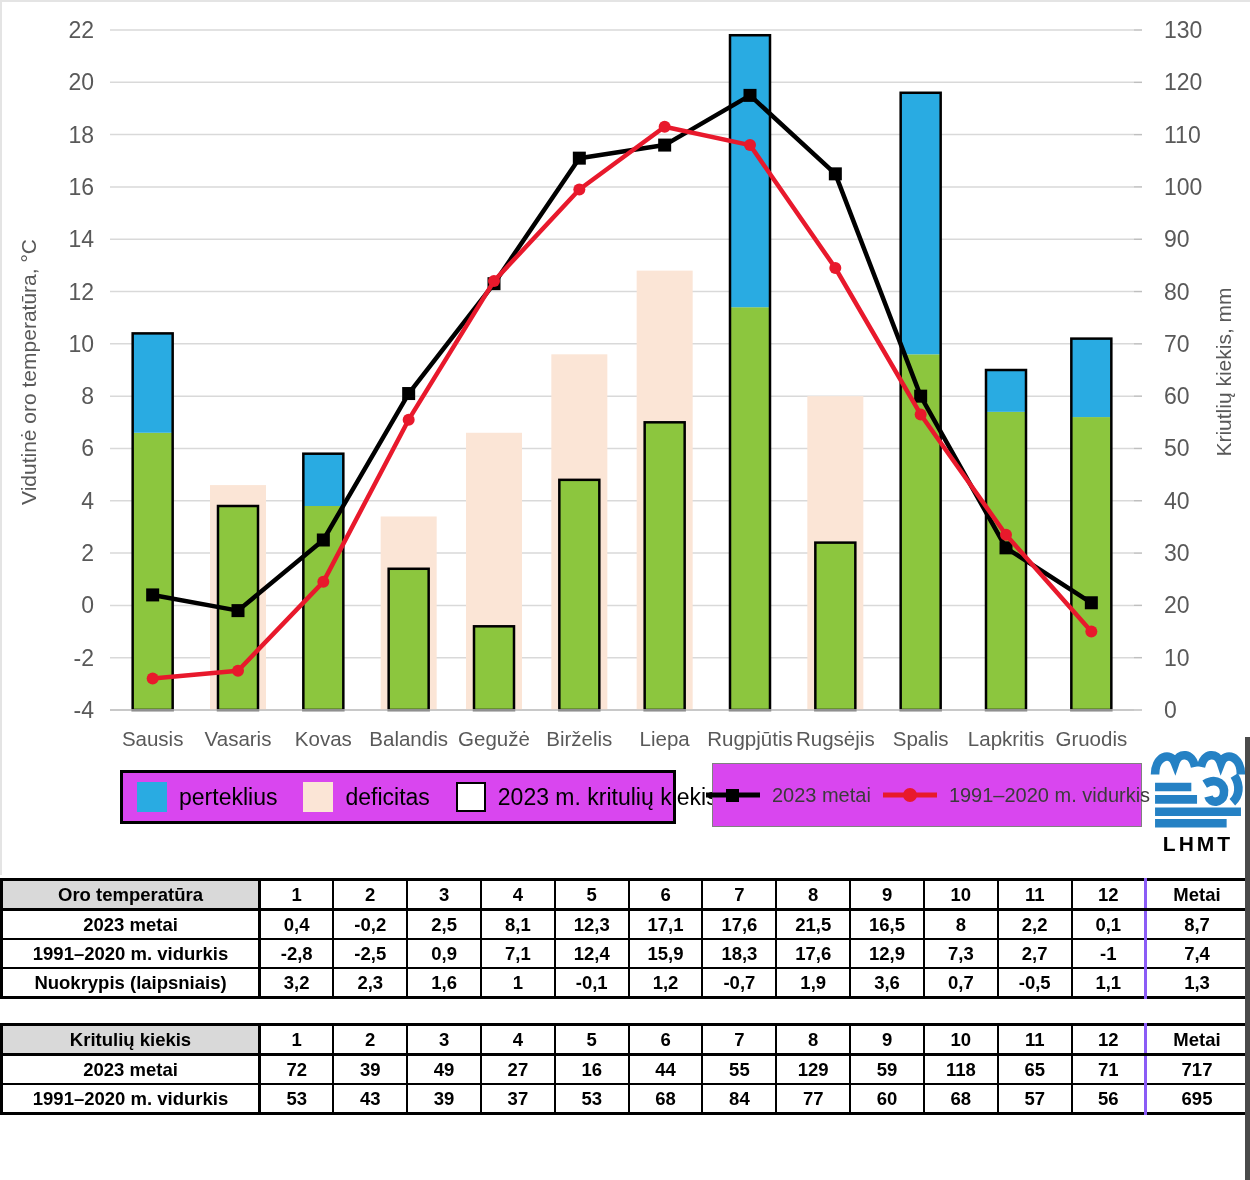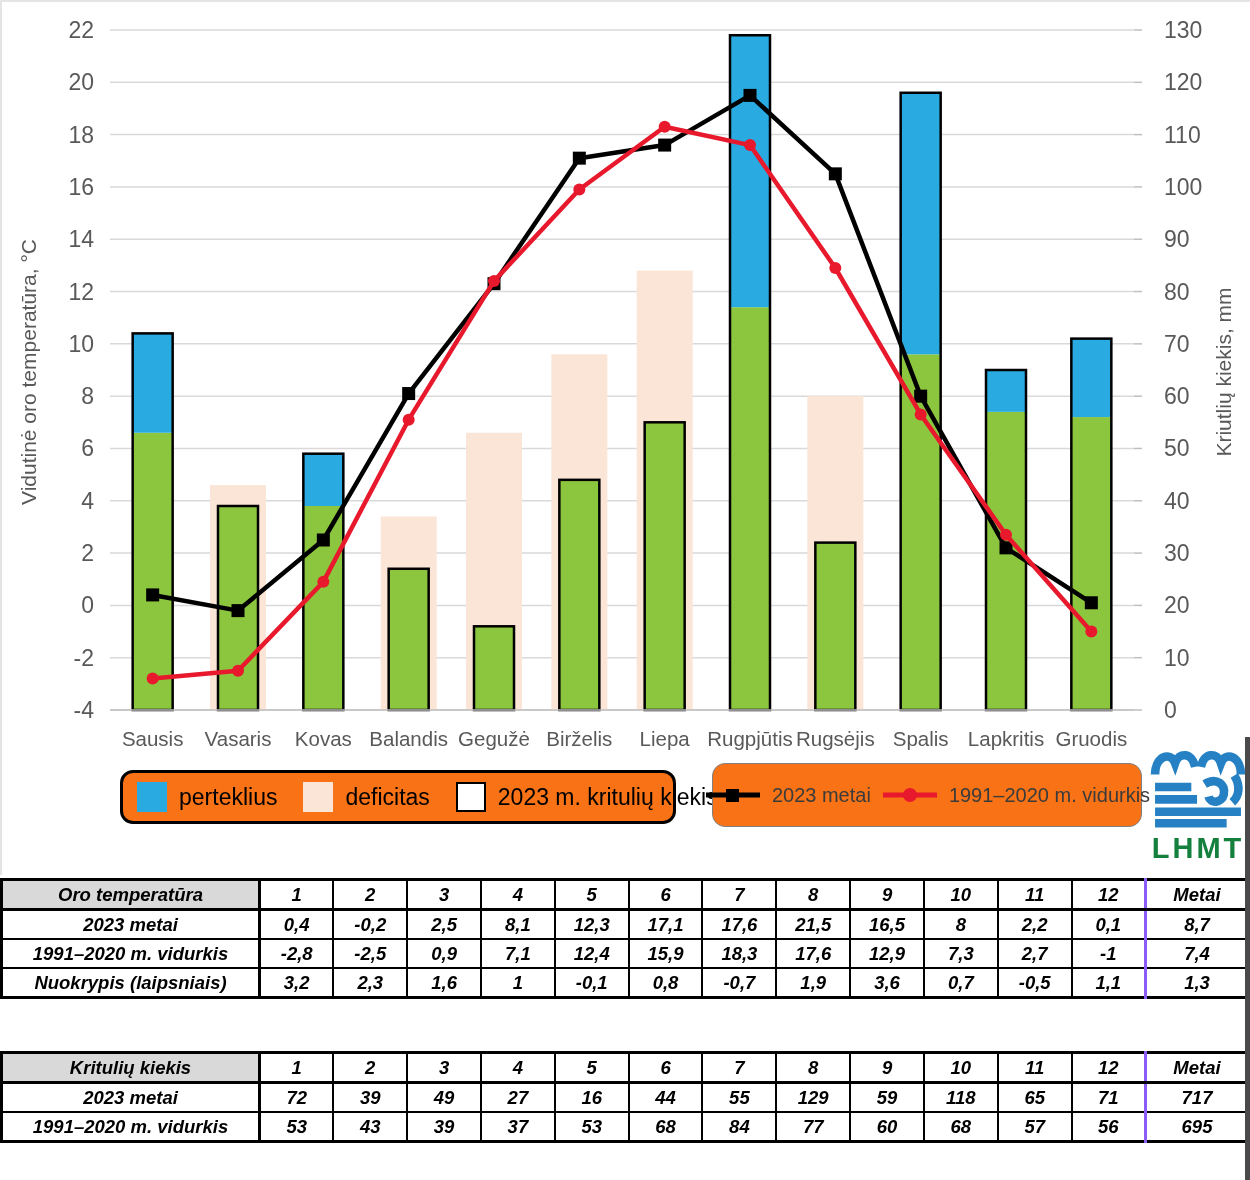--- a/index.html
+++ b/index.html
@@ -11,52 +11,52 @@
     position:relative;width:1250px;height:875px;box-sizing:border-box;
     border-top:2px solid #E4E4E4;border-left:2px solid #E4E4E4;
   }
   #chart-svg{position:absolute;top:0;left:0;}
   .axis-title{
     position:absolute;color:#595959;font-size:21px;white-space:nowrap;
     width:320px;text-align:center;transform:rotate(-90deg);
   }
   .axis-title.left{left:-133px;top:358px;}
   .axis-title.right{left:1062px;top:358px;}
-  .legend{position:absolute;display:flex;align-items:center;background:#f97316;box-sizing:border-box;border-radius:13px;}
+  .legend{position:absolute;display:flex;align-items:center;background:#d946ef;box-sizing:border-box;}
   .legend-bars{
     left:118px;top:768px;width:556px;height:54px;
     border:3px solid #000;padding:0 14px;gap:12px;font-size:23px;color:#000;
   }
   .legend-bars .sw{width:30px;height:30px;flex:0 0 auto;}
   .sw-surplus{background:#29ABE2;}
   .sw-deficit{background:#FBE5D6;}
   .sw-outline{background:#fff;border:2.5px solid #000;box-sizing:border-box;}
   .legend-bars .lbl{margin-right:14px;white-space:nowrap;}
   .legend-lines{
     left:710px;top:761px;width:430px;height:64px;
     border:1.5px solid #808080;justify-content:center;gap:10px;font-size:20px;color:#3b3b3b;
   }
   .legend-lines .lbl{white-space:nowrap;}
   .legend-lines svg{flex:0 0 auto;}
   .logo{position:absolute;left:1148px;top:742px;width:96px;text-align:center;}
-  .logo-text{color:#15803d;font-weight:bold;font-size:29px;letter-spacing:3px;margin-top:0px;}
+  .logo-text{color:#000000;font-weight:bold;font-size:21px;letter-spacing:3px;margin-top:0px;}
   .data-table{
     border-collapse:collapse;width:1250px;table-layout:fixed;
-    border:3px solid #000;background:#fff;font-style:italic;
+    border:3px solid #000;background:#fff;
   }
   .data-table td{
     border:2px solid #000;font-weight:bold;font-size:18.5px;color:#000;
     text-align:center;height:25px;padding:1px 0;background:#fff;overflow:hidden;white-space:nowrap;
   }
   .data-table tr.hdr td{border-bottom:3px solid #000;}
   .data-table td.c-label{width:255px;border-right:3px solid #000;}
   .data-table td.c-title{background:#D9D9D9;}
   .data-table td.c-metai{width:100px;border-left:3px solid #8b5cf6;}
   #table-temp{margin-top:3px;}
-  #table-precip{margin-top:52px;}
+  #table-precip{margin-top:24px;}
   .right-edge{position:absolute;right:0;top:737px;width:5px;height:443px;background:#4A4A4A;}
 </style>
 </head>
 <body>
 
 <div class="chart-area">
   <svg id="chart-svg" width="1250" height="760">
       <line x1="108" x2="1132" y1="708" y2="708" stroke="#D9D9D9" stroke-width="1.5"></line>
       <text x="92" y="716" text-anchor="end" font-size="23" fill="#595959">-4</text>
       <line x1="108" x2="1132" y1="655.6923076923077" y2="655.6923076923077" stroke="#D9D9D9" stroke-width="1.5"></line>
@@ -276,21 +276,21 @@
         <td>-1</td>
         <td class="c-metai">7,4</td>
       </tr>
       <tr>
         <td class="c-label">Nuokrypis (laipsniais)</td>
         <td>3,2</td>
         <td>2,3</td>
         <td>1,6</td>
         <td>1</td>
         <td>-0,1</td>
-        <td>0,8</td>
+        <td>1,2</td>
         <td>-0,7</td>
         <td>1,9</td>
         <td>3,6</td>
         <td>0,7</td>
         <td>-0,5</td>
         <td>1,1</td>
         <td class="c-metai">1,3</td>
       </tr>
     </tbody>
 </table>

